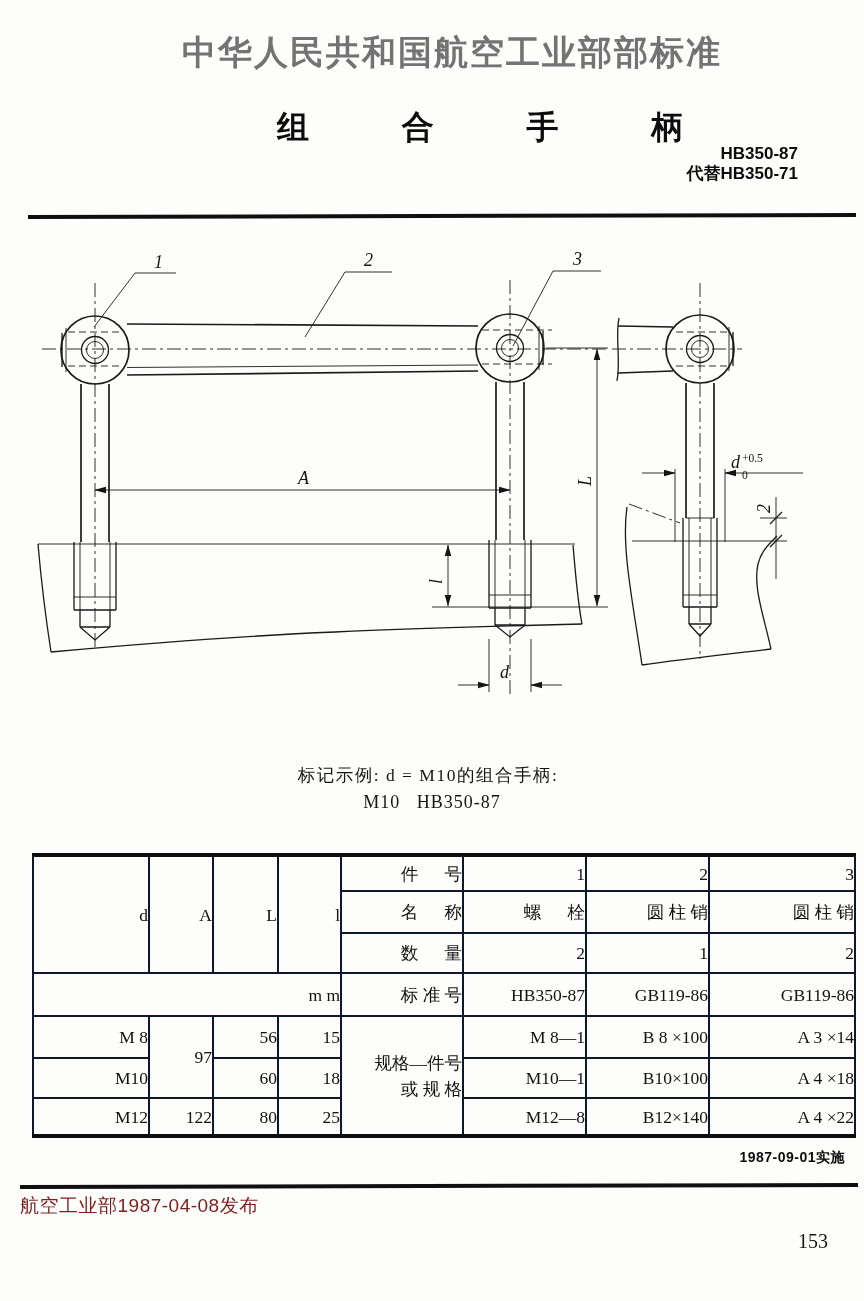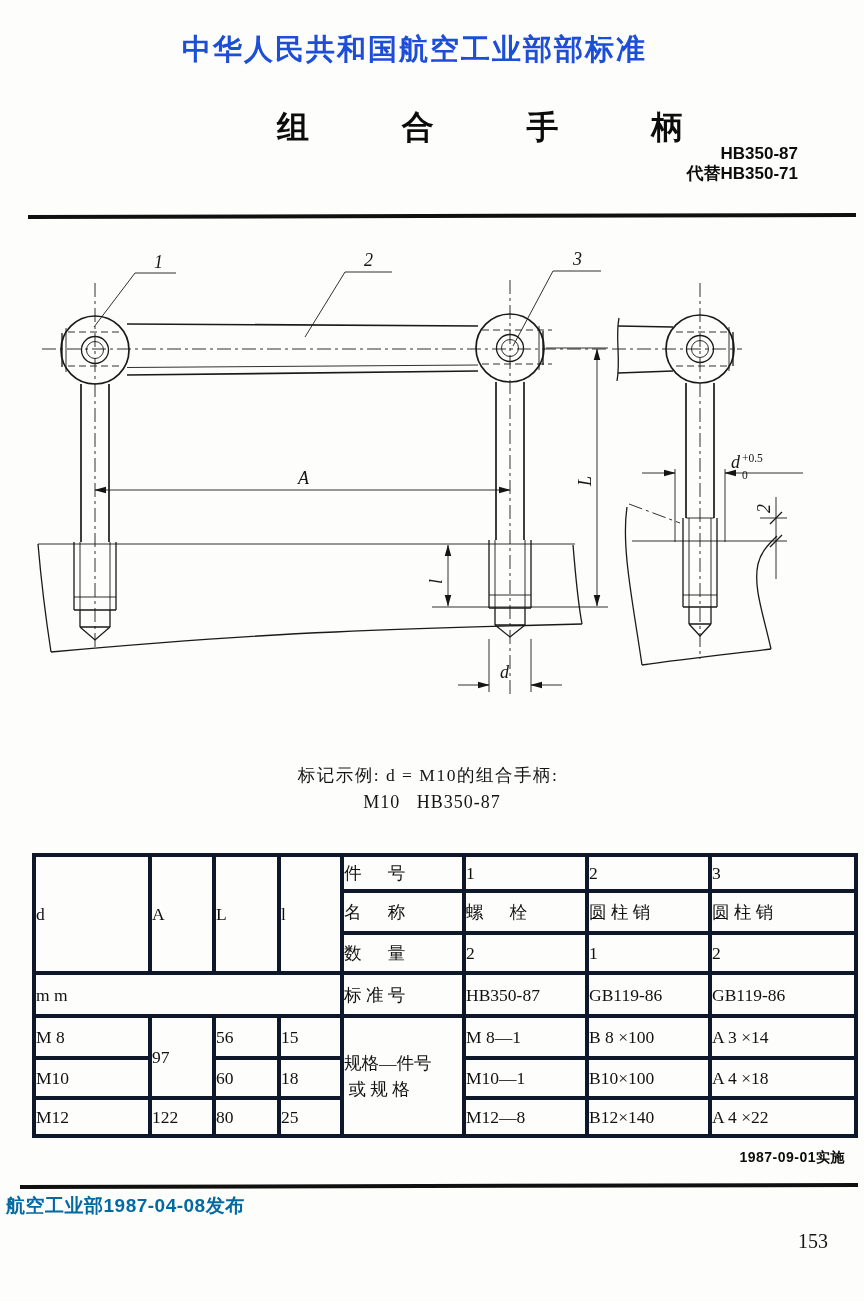--- a/index.html
+++ b/index.html
@@ -1,40 +1,40 @@
 <!DOCTYPE html>
 <html><head>
 <meta charset="utf-8">
 <style>
   html,body{margin:0;padding:0}
   body{width:864px;height:1301px;background:#fdfdfc;position:relative;
        font-family:"Liberation Serif",serif;color:#151515;overflow:hidden}
   .abs{position:absolute}
   .t1{left:182px;top:30px;font-family:Liberation Mono, monospace;font-weight:bold;
-      font-size:29px;letter-spacing:2px;color:#1d4ed8}
+      font-size:34px;letter-spacing:2px;color:#737373}
   .t2{left:277px;top:106px;font-family:"Liberation Sans",sans-serif;font-weight:bold;
       font-size:32px;letter-spacing:25px;color:#0c0c0c;white-space:pre}
   .stdblock{right:66px;top:144px;text-align:right;font-family:"Liberation Sans",sans-serif;
       font-weight:bold;font-size:17px;line-height:20px;color:#0c0c0c}
   .rule{background:#101010}
   .rule-top{left:28px;top:214px;width:828px;height:4px;transform:rotate(-0.15deg)}
   .rule-bot{left:20px;top:1184px;width:838px;height:4px;transform:rotate(-0.12deg)}
   .mark1{left:0;top:763px;width:856px;text-align:center;font-size:17.5px;
       letter-spacing:1.5px;white-space:pre}
   .mark2{left:0;top:792px;width:864px;text-align:center;font-size:18px;white-space:pre;
       letter-spacing:1px}
   table.spec{position:absolute;left:32px;top:853px;border-collapse:collapse;table-layout:fixed;
       font-size:17.5px;color:#111;border-top:4px solid #0e0e0e;border-bottom:4px solid #0e0e0e;
       border-left:1px solid #2b2b2b;border-right:1px solid #2b2b2b}
-  table.spec td{border:4px solid #0f172a;text-align:left;vertical-align:middle;
+  table.spec td{border:2px solid #0f172a;text-align:right;vertical-align:middle;
       white-space:pre;padding:0;line-height:26px}
   .r1{height:36px}.r2{height:42px}.r3{height:40px}.r4{height:43px}
   .r5{height:42px}.r6{height:40px}.r7{height:38px}
-  .foot-l{left:6px;top:1193px;font-family:"Liberation Sans",sans-serif;font-weight:bold;
-      font-size:19px;color:#0369a1;letter-spacing:0.5px}
+  .foot-l{left:20px;top:1193px;font-family:"Liberation Sans",sans-serif;font-weight:normal;
+      font-size:19px;color:#7f1d1d;letter-spacing:0.5px}
   .foot-r{right:19px;top:1149px;font-family:Liberation Sans, sans-serif;font-weight:bold;
       font-size:14px;color:#0c0c0c;letter-spacing:0.5px}
   .pageno{right:36px;top:1230px;font-size:20px}
   svg text{font-family:"Liberation Serif",serif;fill:#151515;stroke:none}
   svg .dimtxt{font-style:italic;font-size:18px}
   svg .sup{font-size:11.5px;font-style:normal}
   .cl{stroke-width:0.9;stroke-dasharray:14 4 3 4}
   .hid{stroke-width:0.9;stroke-dasharray:7 4}
   .thin{stroke-width:0.9}
   .med{stroke-width:1.3}

